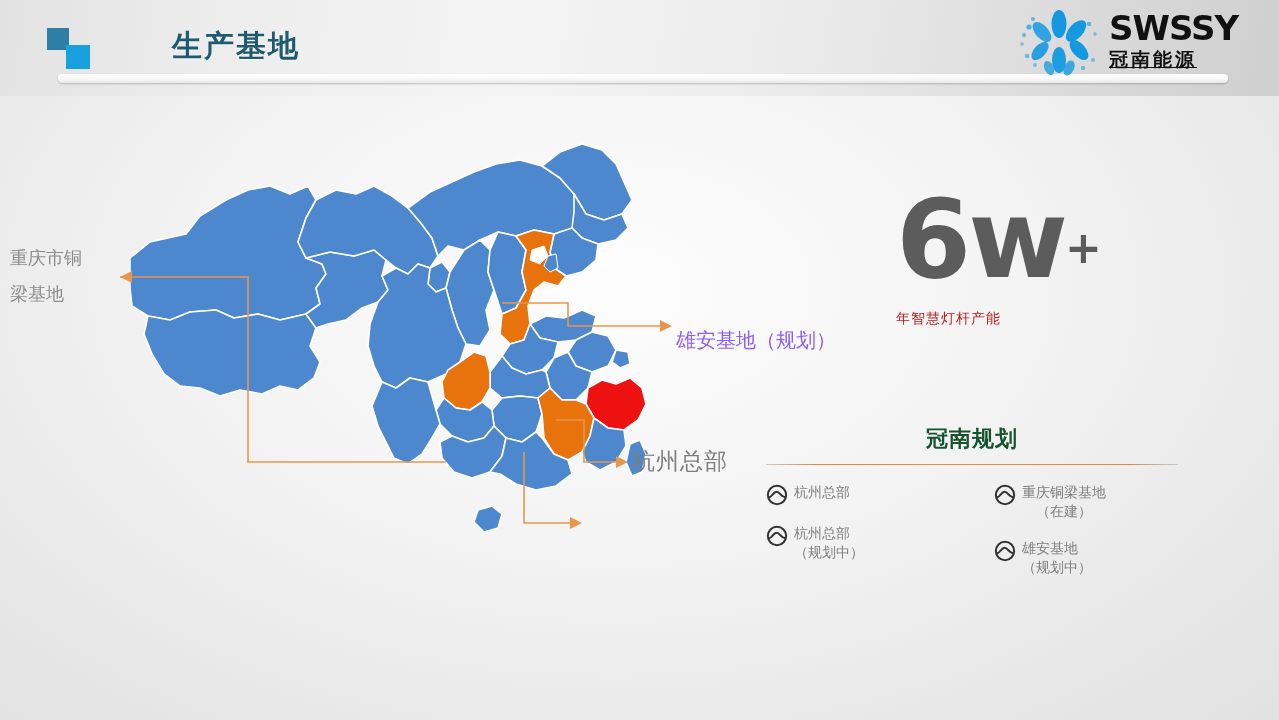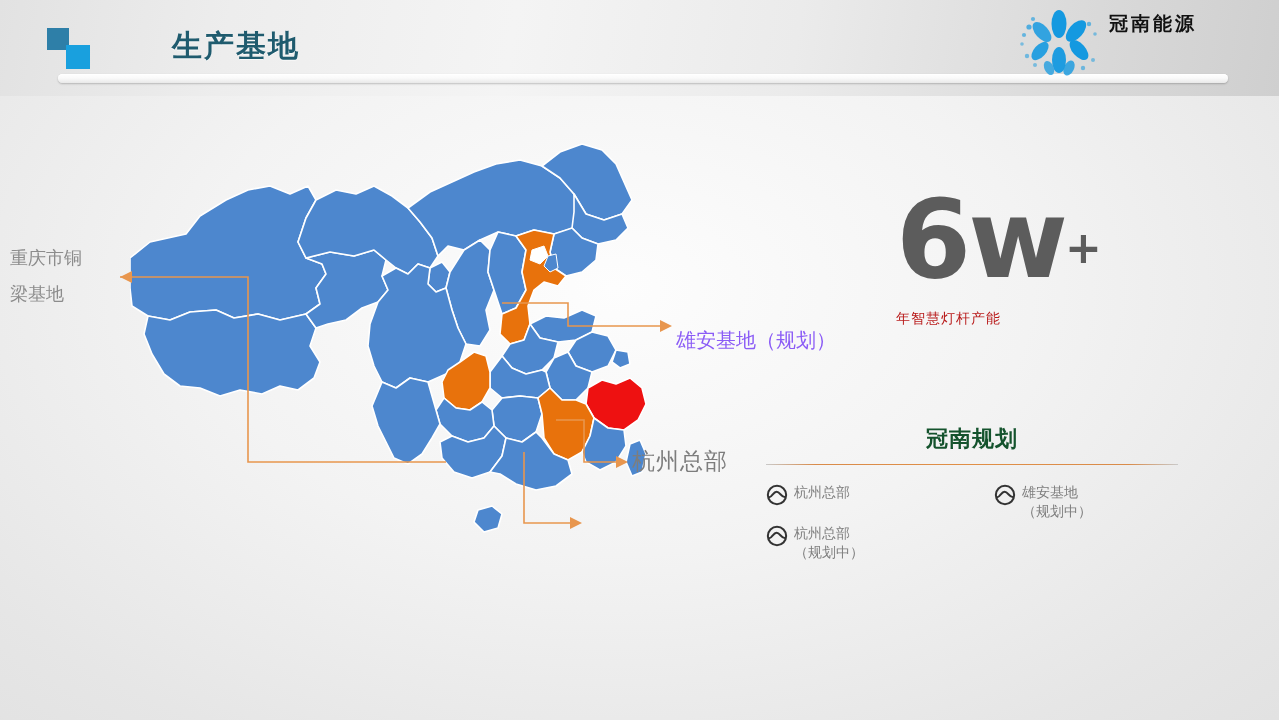--- a/index.html
+++ b/index.html
@@ -22,21 +22,21 @@
   .rule{position:absolute;left:58px;top:74px;width:1170px;height:9px;border-radius:5px;
     background:linear-gradient(180deg,#ffffff 0%,#fafafa 45%,#e9e9e9 100%);
     box-shadow:0 1px 2px rgba(0,0,0,.22), inset 0 1px 0 #fff;}
 
   
   .logo{position:absolute;right:16px;top:6px;width:250px;height:72px;}
   .logo-mark{position:absolute;left:0;top:2px;width:92px;height:68px;}
   .logo-text{position:absolute;left:96px;top:4px;}
   .logo-en{font-size:34px;font-weight:bold;color:#111;letter-spacing:-1px;line-height:36px;
     font-family:"DejaVu Sans",sans-serif;}
-  .logo-cn{font-size:19px;font-weight:bold;color:#111;letter-spacing:3px;line-height:24px;margin-top:2px;}
+  .logo-cn{font-size:19px;font-weight:bold;color:#111;letter-spacing:3px;line-height:24px;margin-top:2px;text-decoration:underline;}
 
   
   .map-wrap{position:absolute;left:130px;top:138px;width:540px;height:430px;}
   .map-wrap svg{display:block;}
 
   
   .conn{position:absolute;left:0;top:0;width:1279px;height:720px;pointer-events:none;}
   .lbl{position:absolute;color:#8a8a8a;font-size:16px;line-height:30px;white-space:nowrap;}
   .lbl-cq{left:10px;top:240px;font-size:18px;line-height:36px;color:#8c8c8c;}
   .lbl-xa{left:676px;top:325px;font-size:20px;color:#8b5cf6;}
@@ -92,20 +92,21 @@
         <circle cx="9" cy="36" r="1.8" opacity=".5"></circle>
         <circle cx="14" cy="48" r="2.2" opacity=".55"></circle>
         <circle cx="22" cy="57" r="2" opacity=".5"></circle>
         <circle cx="76" cy="16" r="2.2" opacity=".6"></circle>
         <circle cx="82" cy="26" r="1.8" opacity=".5"></circle>
         <circle cx="80" cy="52" r="2" opacity=".5"></circle>
         <circle cx="70" cy="60" r="2.2" opacity=".55"></circle>
       </g>
     </svg>
     <div class="logo-text">
+      <div class="logo-en">SWSSY</div>
       <div class="logo-cn">冠南能源</div>
     </div>
   </div>
 
   <div class="map-wrap">
     <svg width="540" height="430" viewBox="0 0 540 430">
       <g stroke="#ffffff" stroke-width="1.6" stroke-linejoin="round">
 
         <path fill="#4d87ce" d="M0 120 L20 104 L56 96 L70 78 L96 62 L118 52 L140 48 L160 56 L178 48 L186 62 L176 80 L168 104 L176 120 L192 126 L196 136 L186 150 L190 166 L176 176 L150 182 L128 176 L104 180 L86 172 L60 174 L40 182 L18 178 L2 168 L0 150 Z"></path>
 
@@ -231,20 +232,30 @@
         </div>
       </div>
 
       <div class="plan-col plan-col-right">
         <div class="plan-item">
           <svg class="plan-ic" viewBox="0 0 24 24">
             <circle cx="12" cy="12" r="10" fill="none" stroke="#333" stroke-width="2.2"></circle>
             <path d="M3.6 14.5 C6.5 14.5 8 8.5 11.5 8.5 C15 8.5 17 14.3 20.4 14.3" fill="none" stroke="#333" stroke-width="2.2" stroke-linecap="round"></path>
           </svg>
           <div class="plan-txt">
+            <span>重庆铜梁基地</span>
+            <span class="l2">（在建）</span>
+          </div>
+        </div>
+        <div class="plan-item">
+          <svg class="plan-ic" viewBox="0 0 24 24">
+            <circle cx="12" cy="12" r="10" fill="none" stroke="#333" stroke-width="2.2"></circle>
+            <path d="M3.6 14.5 C6.5 14.5 8 8.5 11.5 8.5 C15 8.5 17 14.3 20.4 14.3" fill="none" stroke="#333" stroke-width="2.2" stroke-linecap="round"></path>
+          </svg>
+          <div class="plan-txt">
             <span>雄安基地</span>
             <span class="l2">（规划中）</span>
           </div>
         </div>
       </div>
 
     </div>
   </div>
 
 </div>

